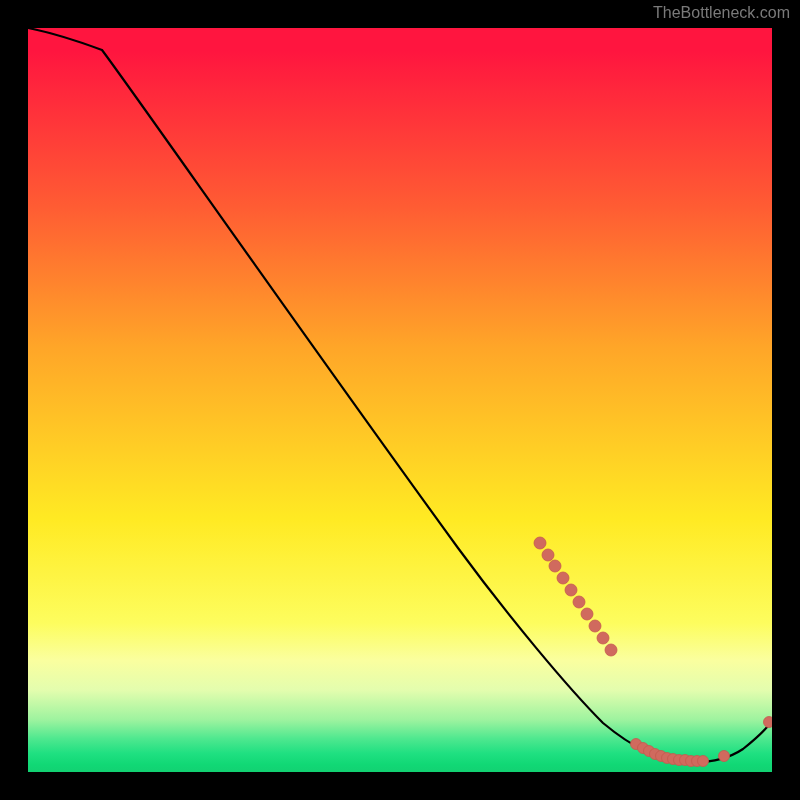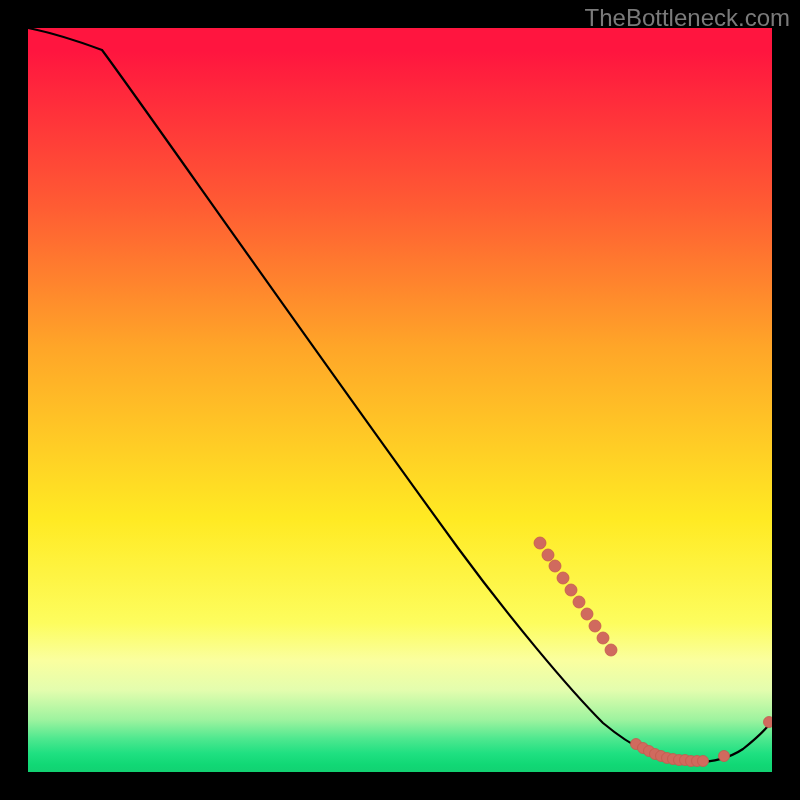--- a/index.html
+++ b/index.html
@@ -48,21 +48,21 @@
     position: absolute;
     inset: 0;
     width: 100%;
     height: 100%;
   }
   .attribution {
     position: absolute;
     top: 4px;
     right: 10px;
     font-family: Arial, Helvetica, sans-serif;
-    font-size: 24px;
+    font-size: 16px;
     color: #7a7a7a;
     letter-spacing: 0;
   }
 </style>
 </head>
 <body>
 
 <div class="stage">
 
   <div class="plot">

